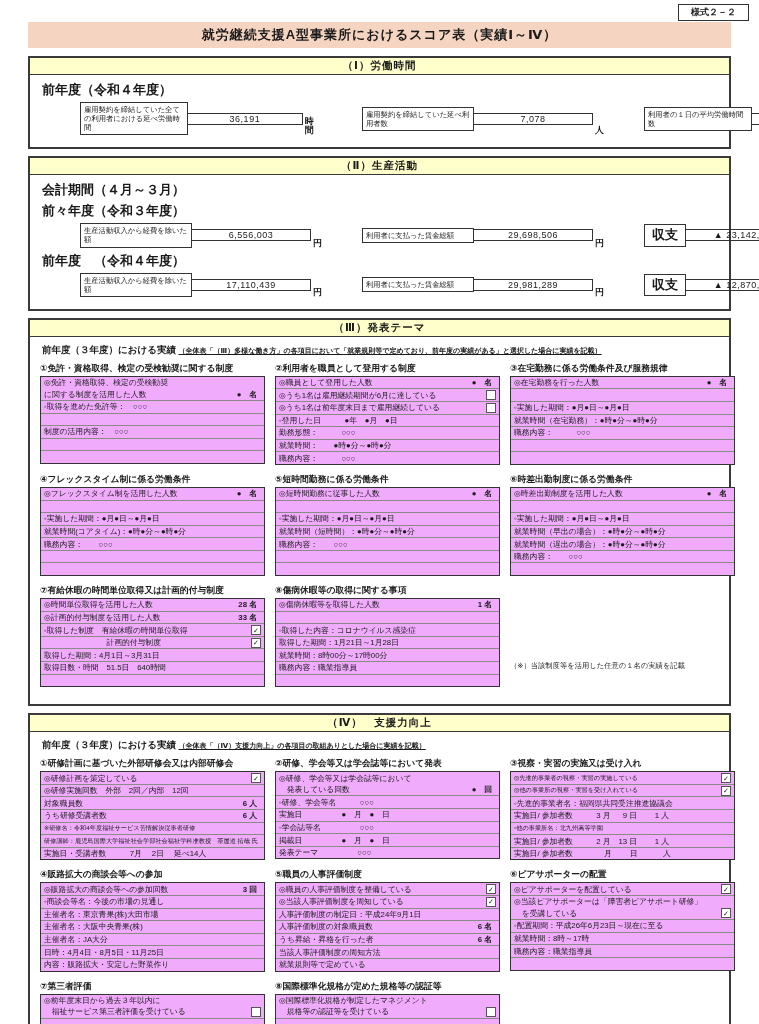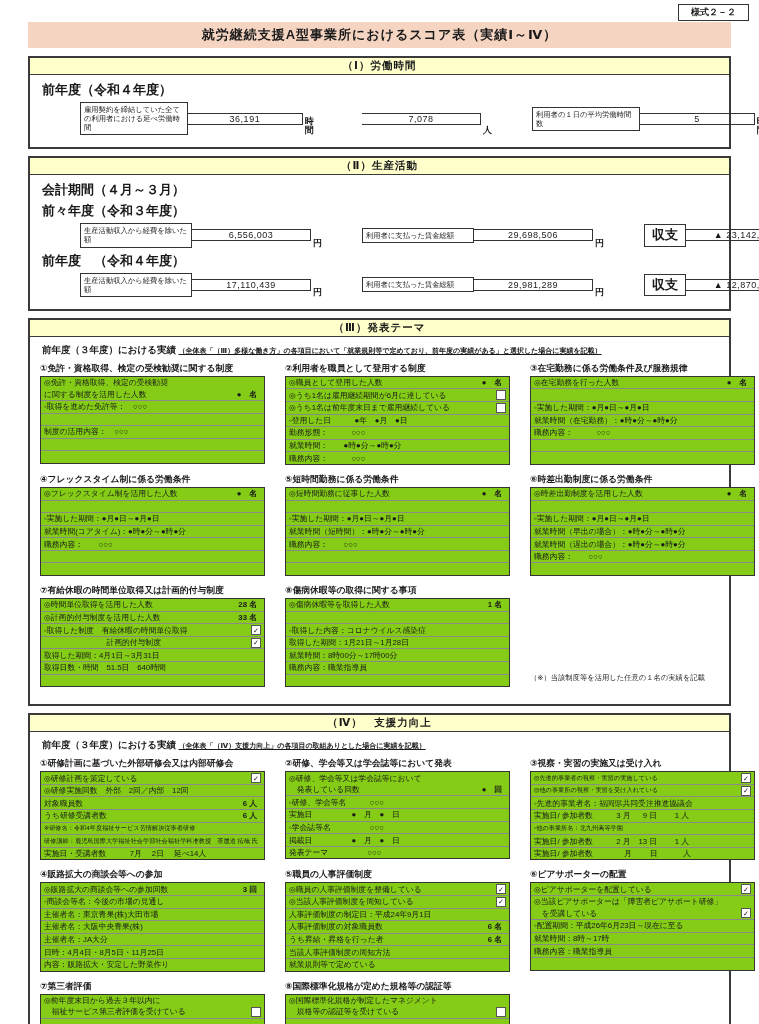--- a/index.html
+++ b/index.html
@@ -17,34 +17,34 @@
   .fields-row{display:flex;justify-content:space-between;margin-bottom:4px;}
   .fgroup{display:flex;align-items:center;padding-left:40px;}
   .glabel{border:1.5px solid #333;font-size:7.3px;line-height:1.25;padding:2px 3px;
         width:104px;display:flex;align-items:center;background:#fff;}
   .fgroup.narrow .glabel{width:34px;justify-content:center;font-size:13px;font-weight:bold;}
   .gvalue{border:1.5px solid #333;border-left:none;width:118px;display:flex;align-items:center;
         justify-content:center;font-size:9px;letter-spacing:.5px;}
   .gunit{font-size:9px;font-weight:bold;align-self:flex-end;margin-left:2px;line-height:1;}
   .intro{font-size:9.5px;font-weight:bold;margin:3px 0 6px 2px;}
   .intro small{font-size:7px;font-weight:bold;text-decoration:underline;}
-  .box-grid{display:flex;gap:20px;margin-bottom:9px;align-items:flex-start;}
+  .box-grid{display:flex;gap:10px;margin-bottom:9px;align-items:flex-start;}
   .fbox{width:225px;flex:0 0 auto;}
   .fbox-title{font-weight:bold;font-size:8.8px;margin-bottom:1px;white-space:nowrap;}
-  .ftable{border:1.5px solid #333;background:#84cc16;}
+  .ftable{border:1.5px solid #333;background:#f0abfc;}
   .mrow{display:flex;align-items:center;min-height:11.6px;font-size:7.8px;padding:0 3px;
         border-top:1px solid #8a8a8a;white-space:pre;overflow:hidden;}
   .mrow:first-child,.mrow.cont{border-top:none;}
   .mrow.small{font-size:6.2px;}
   .mtext{flex:1;overflow:hidden;}
   .mval{margin-left:auto;padding-right:4px;font-weight:bold;}
   .cb{width:8px;height:8px;border:1px solid #555;margin-left:auto;display:flex;align-items:center;
         justify-content:center;font-size:7px;line-height:1;flex:0 0 auto;background:#fff;}
   .note-col{width:225px;align-self:flex-end;}
-  .note{font-size:7.3px;margin-bottom:4px;}
+  .note{font-size:7.3px;margin-bottom:16px;}
 </style>
 </head>
 <body>
 
 <div class="page">
 
   <div class="formcode">様式２－２</div>
 
   <div class="title-bar">就労継続支援А型事業所におけるスコア表（実績Ⅰ～Ⅳ）</div>
 
@@ -52,20 +52,21 @@
     <div class="sec-head">（Ⅰ）労働時間</div>
     <div class="sec-body">
       <div class="year-label">前年度（令和４年度）</div>
       <div class="fields-row" id="sec1-fields">
           <div class="fgroup">
             <div class="glabel">雇用契約を締結していた全ての利用者における延べ労働時間</div>
             <div class="gvalue">36,191</div>
             <div class="gunit">時間</div>
           </div>
           <div class="fgroup">
+            <div class="glabel">雇用契約を締結していた延べ利用者数</div>
             <div class="gvalue">7,078</div>
             <div class="gunit">人</div>
           </div>
           <div class="fgroup">
             <div class="glabel">利用者の１日の平均労働時間数</div>
             <div class="gvalue">5</div>
             <div class="gunit">時間</div>
           </div>
         </div>
     </div>

